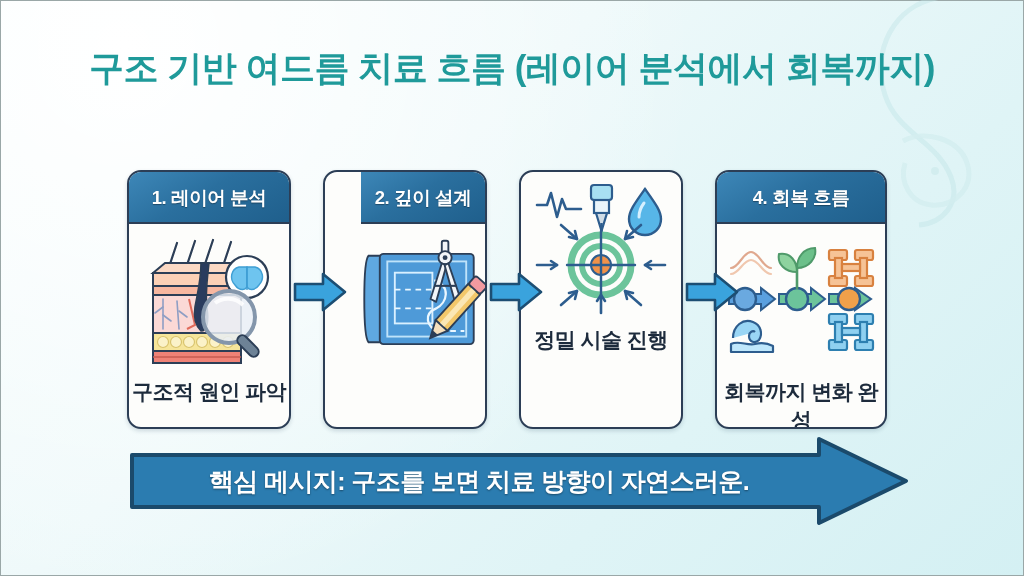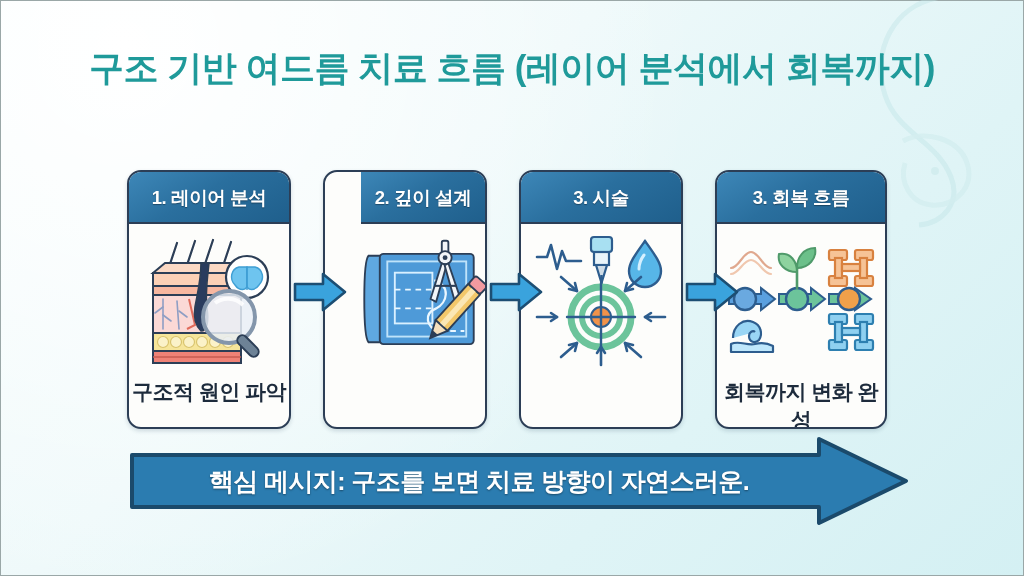--- a/index.html
+++ b/index.html
@@ -178,21 +178,20 @@
             <rect x="93.5" y="46" width="6" height="52" fill="#fbe7b4"></rect>
             <path d="M88 98 L96.5 116 L105 98 Z" fill="#f6e0bc" stroke="#2c3e56" stroke-width="2"></path>
             <path d="M92.8 108 L96.5 116 L100.2 108 Z" fill="#2c3e56"></path>
             <rect x="88" y="34" width="17" height="12" rx="3" fill="#f29aa0" stroke="#2c3e56" stroke-width="2"></rect>
           </g>
         </svg>
       </div>
     </div>
 
     <div class="card c3">
-      <div class="card-head">3. 시술</div>
       <div class="card-art">
         <svg width="140" height="136" viewBox="0 0 140 136">
 
           <g stroke="#2d5d8e" stroke-width="2.6" fill="none" stroke-linecap="round" stroke-linejoin="round">
             <path d="M6 26 H16 L20 14 L26 38 L31 20 L35 30 H50"></path>
           </g>
 
           <path d="M114 10 C104 24 98 32 98 40 C98 49 105 56 114 56 C123 56 130 49 130 40 C130 32 124 24 114 10 Z" fill="#57b6e8" stroke="#2d5d8e" stroke-width="2.4"></path>
           <path d="M108 38 C108 32 110 28 113 24" stroke="#d6f0ff" stroke-width="3" fill="none" stroke-linecap="round"></path>
 
@@ -220,24 +219,25 @@
               <path d="M114 86 L120 82 M114 86 L120 90"></path>
             <path d="M30 126 L46 112"></path>
               <path d="M46 112 L38 114 M46 112 L44 120"></path>
             <path d="M110 126 L94 112"></path>
               <path d="M94 112 L102 114 M94 112 L96 120"></path>
             <path d="M70 134 V116"></path>
               <path d="M70 116 L66 122 M70 116 L74 122"></path>
           </g>
         </svg>
       </div>
+      <div class="card-cap">정밀 시술 진행</div>
     </div>
 
     <div class="card c4">
-      <div class="card-head">3. 회복 흐름</div>
+      <div class="card-head">4. 회복 흐름</div>
       <div class="card-art">
         <svg width="152" height="130" viewBox="0 0 152 130">
 
           <g stroke="#2d5d8e" stroke-width="2.2" fill="none" stroke-linecap="round">
             <path d="M6 34 C14 34 18 18 26 18 C34 18 38 34 46 34" stroke="#e0a88e"></path>
             <path d="M6 40 C14 40 18 26 26 26 C34 26 38 40 46 40" stroke="#f0c7ae"></path>
           </g>
 
           <g stroke="#2d5d8e" stroke-width="2.2" fill="#9ad6f5" stroke-linejoin="round">
             <path d="M8 104 C8 92 18 84 28 88 C36 91 38 100 34 106 C30 110 24 108 24 102 C24 98 28 96 30 98"></path>

